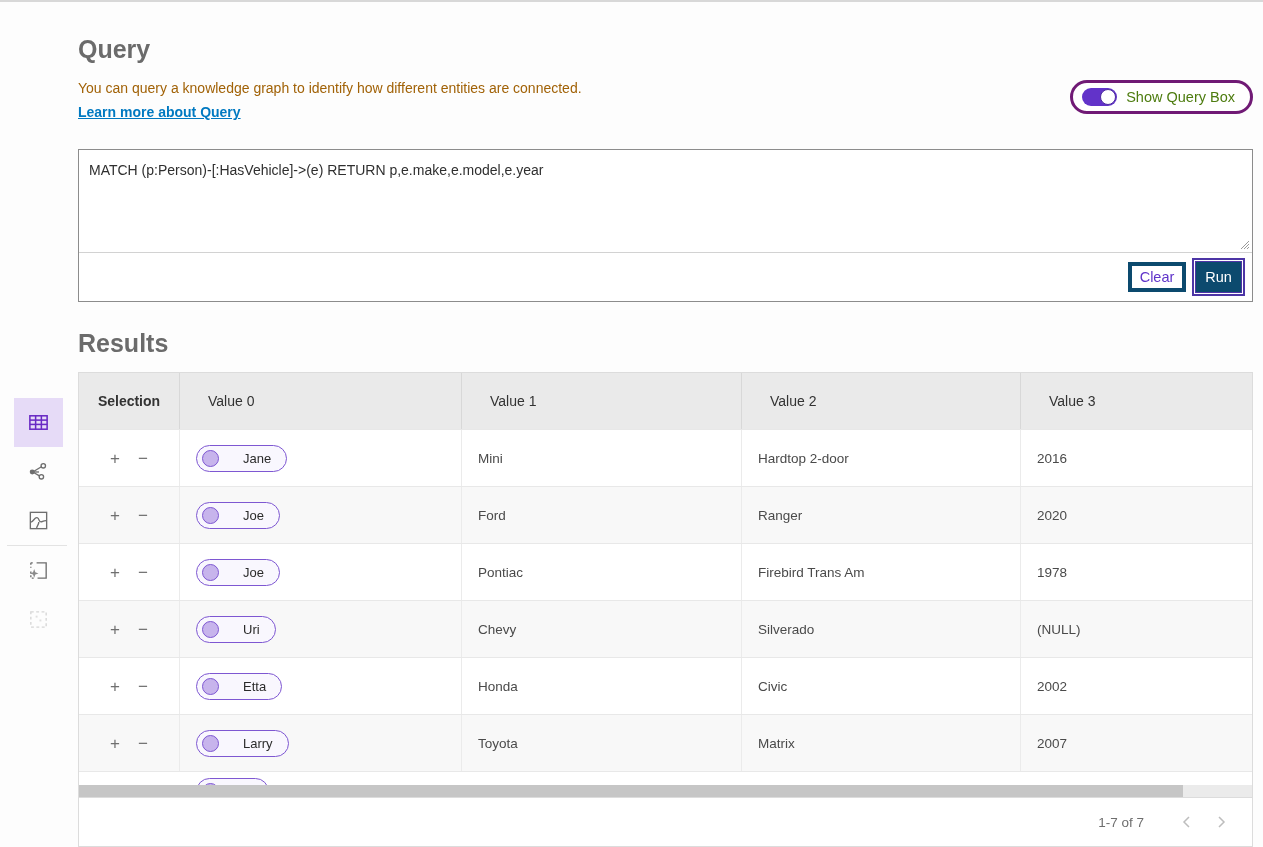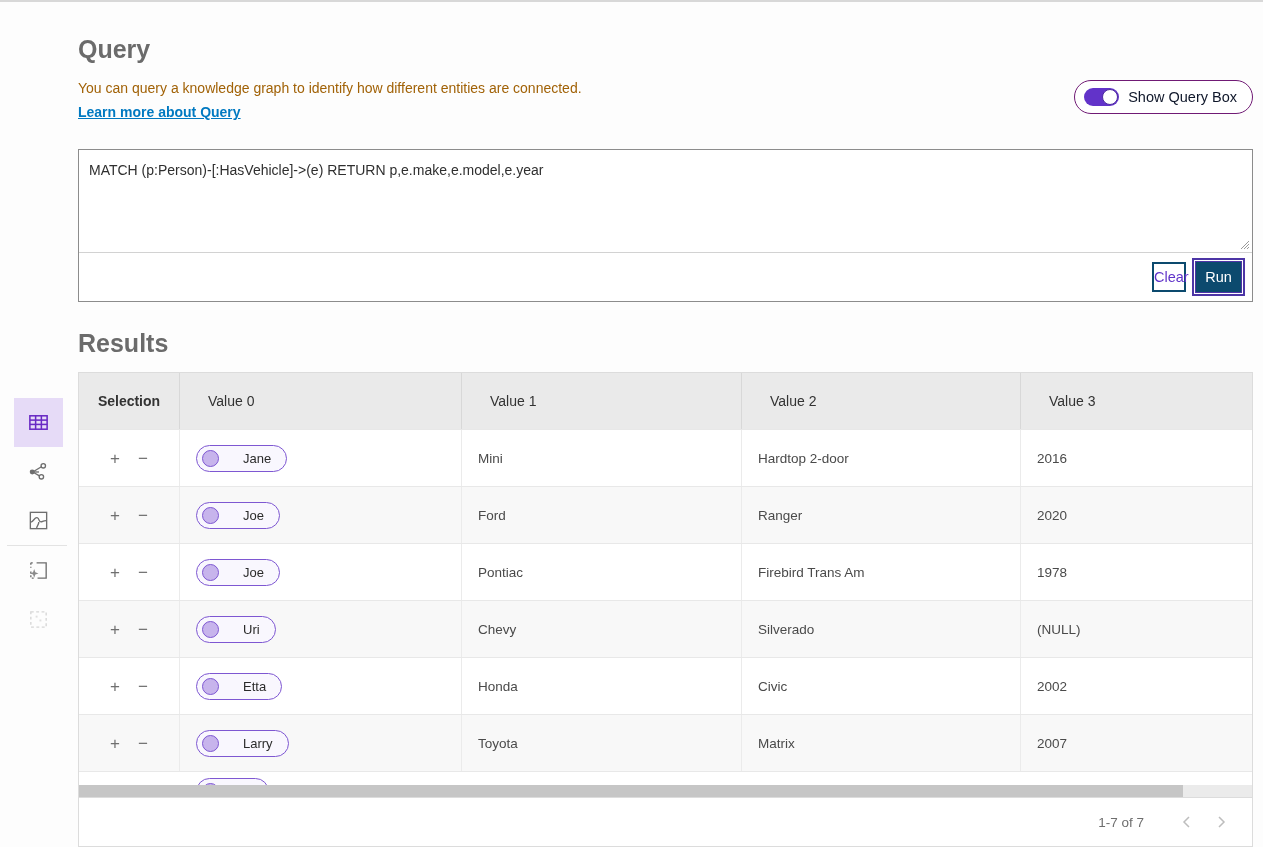--- a/index.html
+++ b/index.html
@@ -8,37 +8,37 @@
   .topline { height:2px; background:#d8d8d8; }
   .content { padding:0 10px 0 78px; }
 
   
   .page-title { margin-top:33px; font-size:25px; line-height:28px; font-weight:600; color:#6b6b6b; }
   .header-flex { display:flex; justify-content:space-between; align-items:flex-start; margin-top:17px; }
   .page-desc { font-size:14px; color:#a16207; }
   .learn-link { display:inline-block; margin-top:8px; font-size:14px; font-weight:700;
     color:#0079c1; text-decoration:underline; cursor:pointer; }
   .toggle-pill { display:flex; align-items:center; gap:9px; height:34px; padding:0 15px 0 9px;
-    background:#fff; border:1px solid #701a75; border-radius:18px; color:#0f172a;
+    background:#fff; border:3px solid #701a75; border-radius:18px; color:#4d7c0f;
     font-size:14.5px; cursor:pointer; font-family:inherit; }
   .switch { position:relative; width:35px; height:18px; border-radius:10px; background:#6233c9; flex:0 0 auto; }
   .switch .knob { position:absolute; right:1px; top:1px; width:16px; height:16px; border-radius:50%;
     background:#fff; border:1px solid #4d2ba0; }
 
   
   .query-box { margin-top:28px; height:153px; background:#fff; border:1px solid #8c8c8c;
     display:flex; flex-direction:column; }
   .textarea-wrap { position:relative; flex:1; border-bottom:1px solid #d2d2d2; }
   .query-input { width:100%; height:100%; border:none; outline:none; resize:none;
     padding:12px 24px 8px 10px; font-family:"Liberation Sans", sans-serif; font-size:14px; color:#2f2f2f; }
   .resize-handle { position:absolute; right:2px; bottom:2px; }
   .query-actions { height:48px; display:flex; justify-content:flex-end; align-items:center;
     gap:9px; padding:0 10px; background:#fff; }
   .btn { font-family:inherit; font-size:14.5px; cursor:pointer; }
-  .btn-clear { width:34px; height:30px; background:#fff; border:2px solid #0c4a6e; color:#5f33c9; }
+  .btn-clear { width:58px; height:30px; background:#fff; border:4px solid #0c4a6e; color:#5f33c9; }
   .btn-run { width:47px; height:32px; background:#0c4a6e; border:1px solid #4d35a6; color:#fff;
     outline:2px solid #4d35a6; outline-offset:1px; }
 
   
   .results-title { margin-top:27px; margin-bottom:14px; font-size:25px; line-height:29px;
     font-weight:600; color:#6b6b6b; }
   .results-wrap { position:relative; }
 
   
   .view-rail { position:absolute; left:-64px; top:26px; width:49px; }

